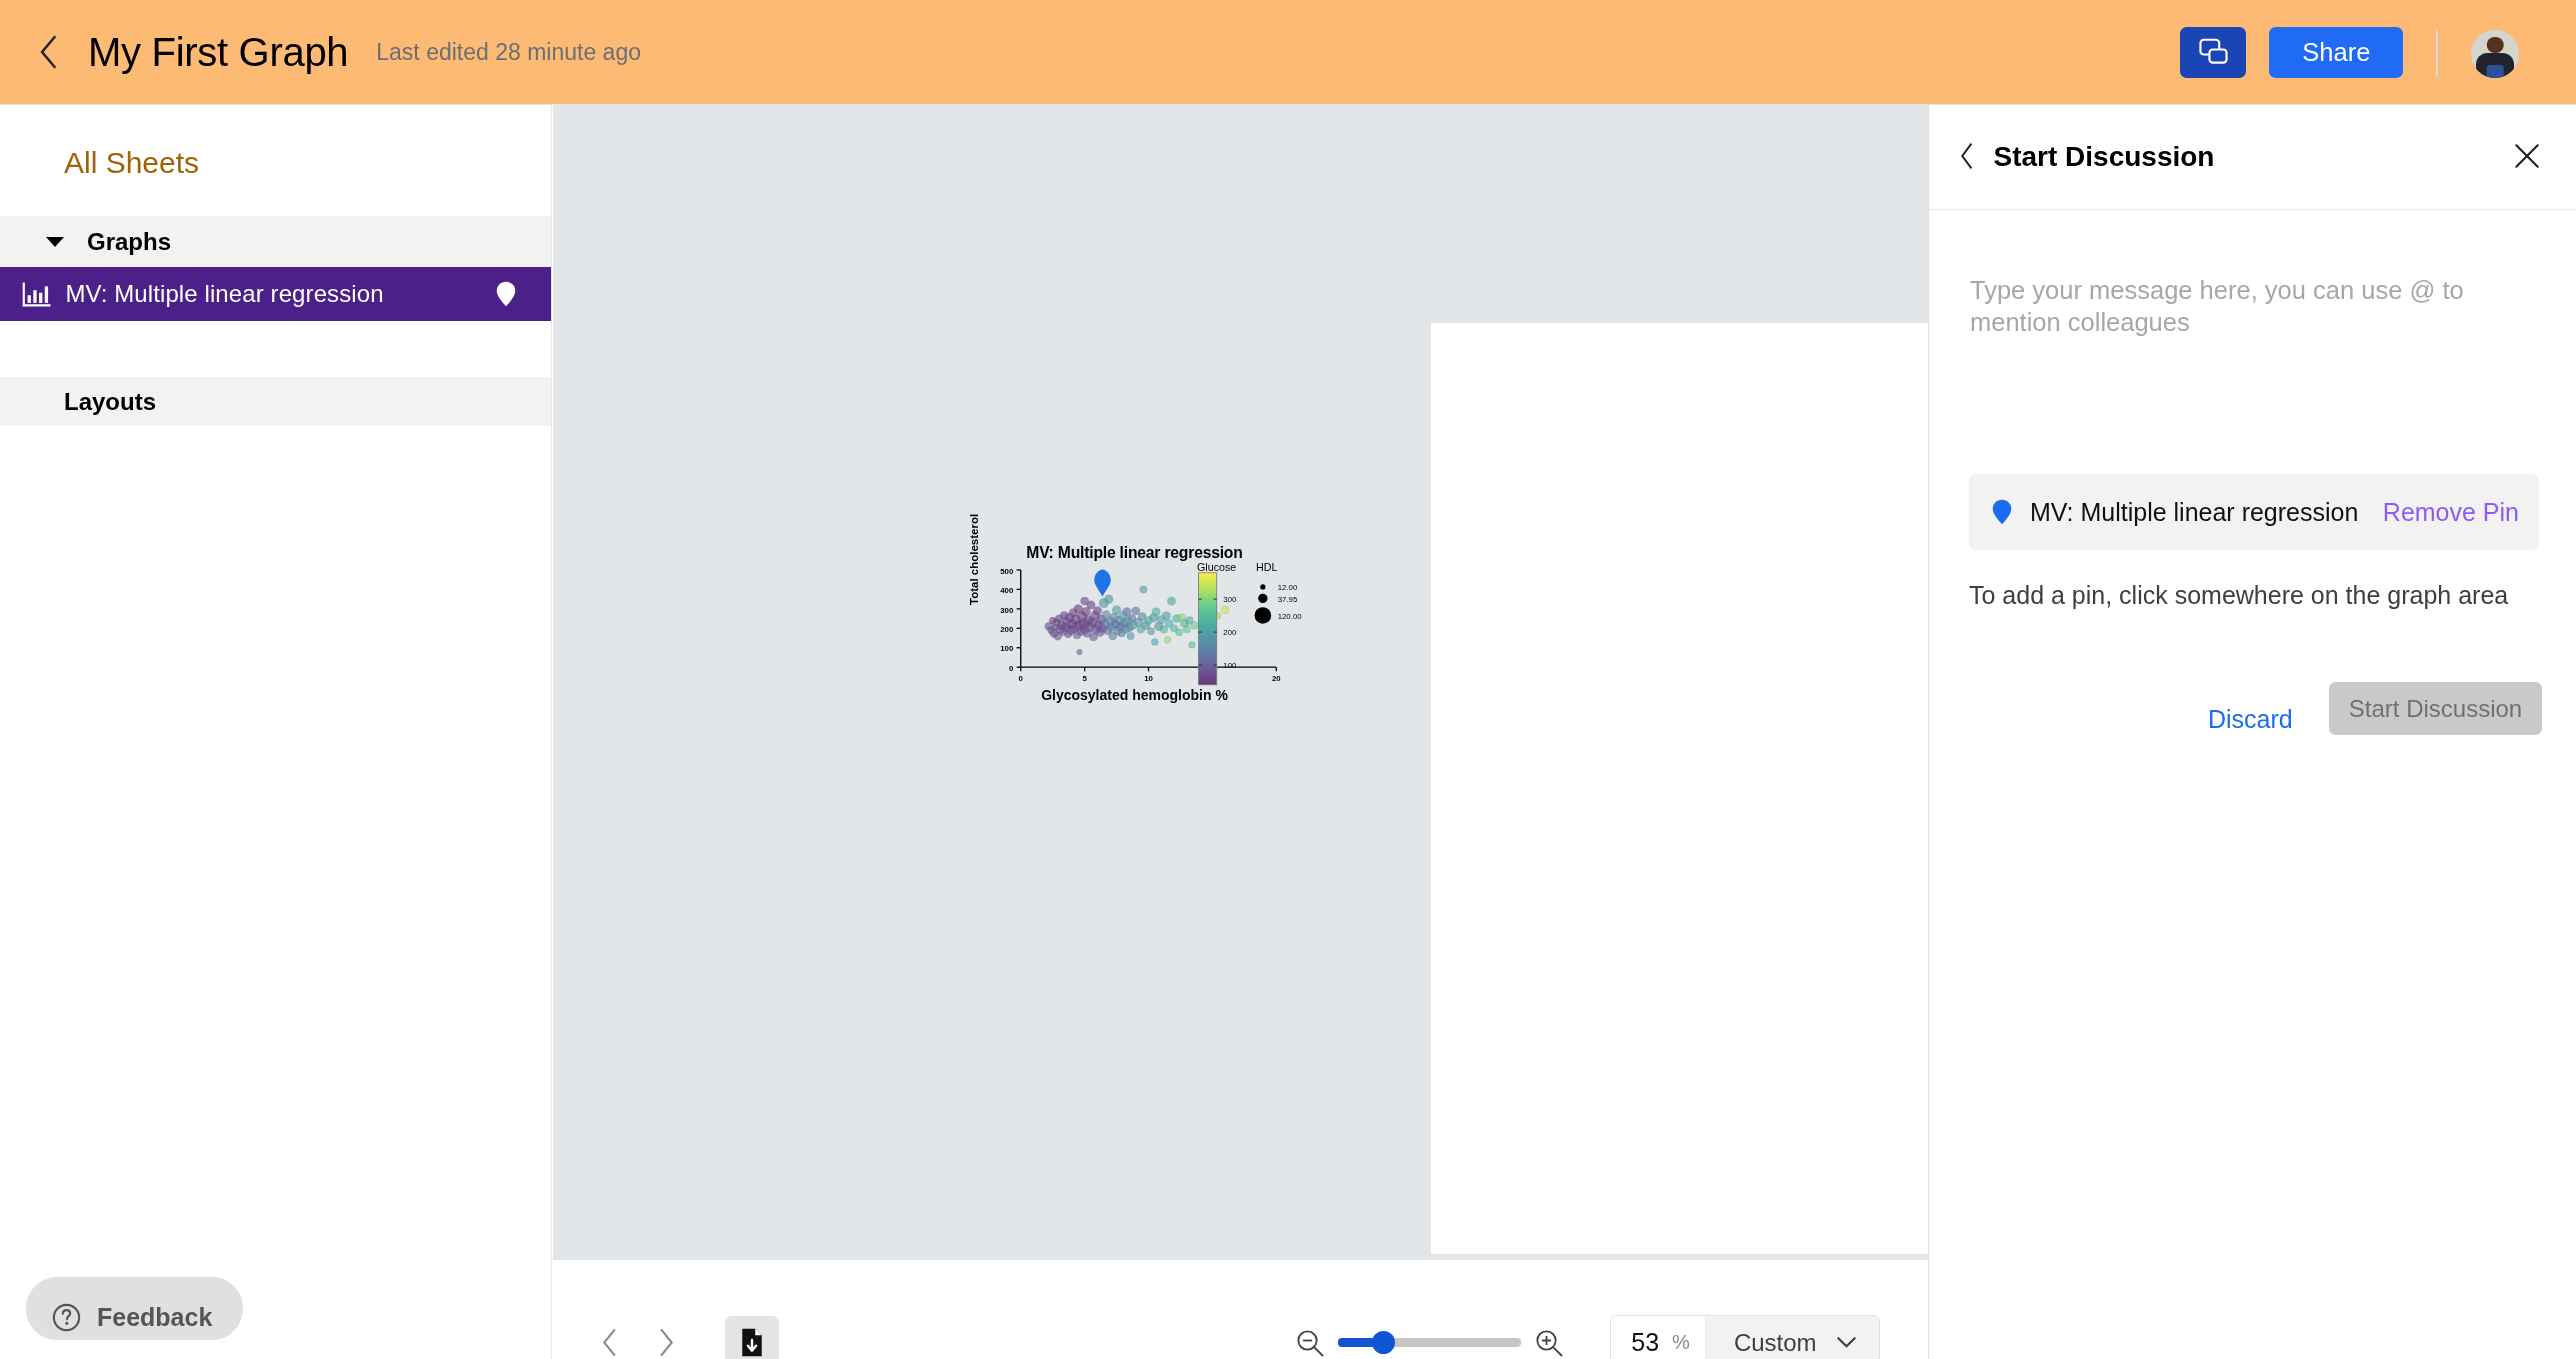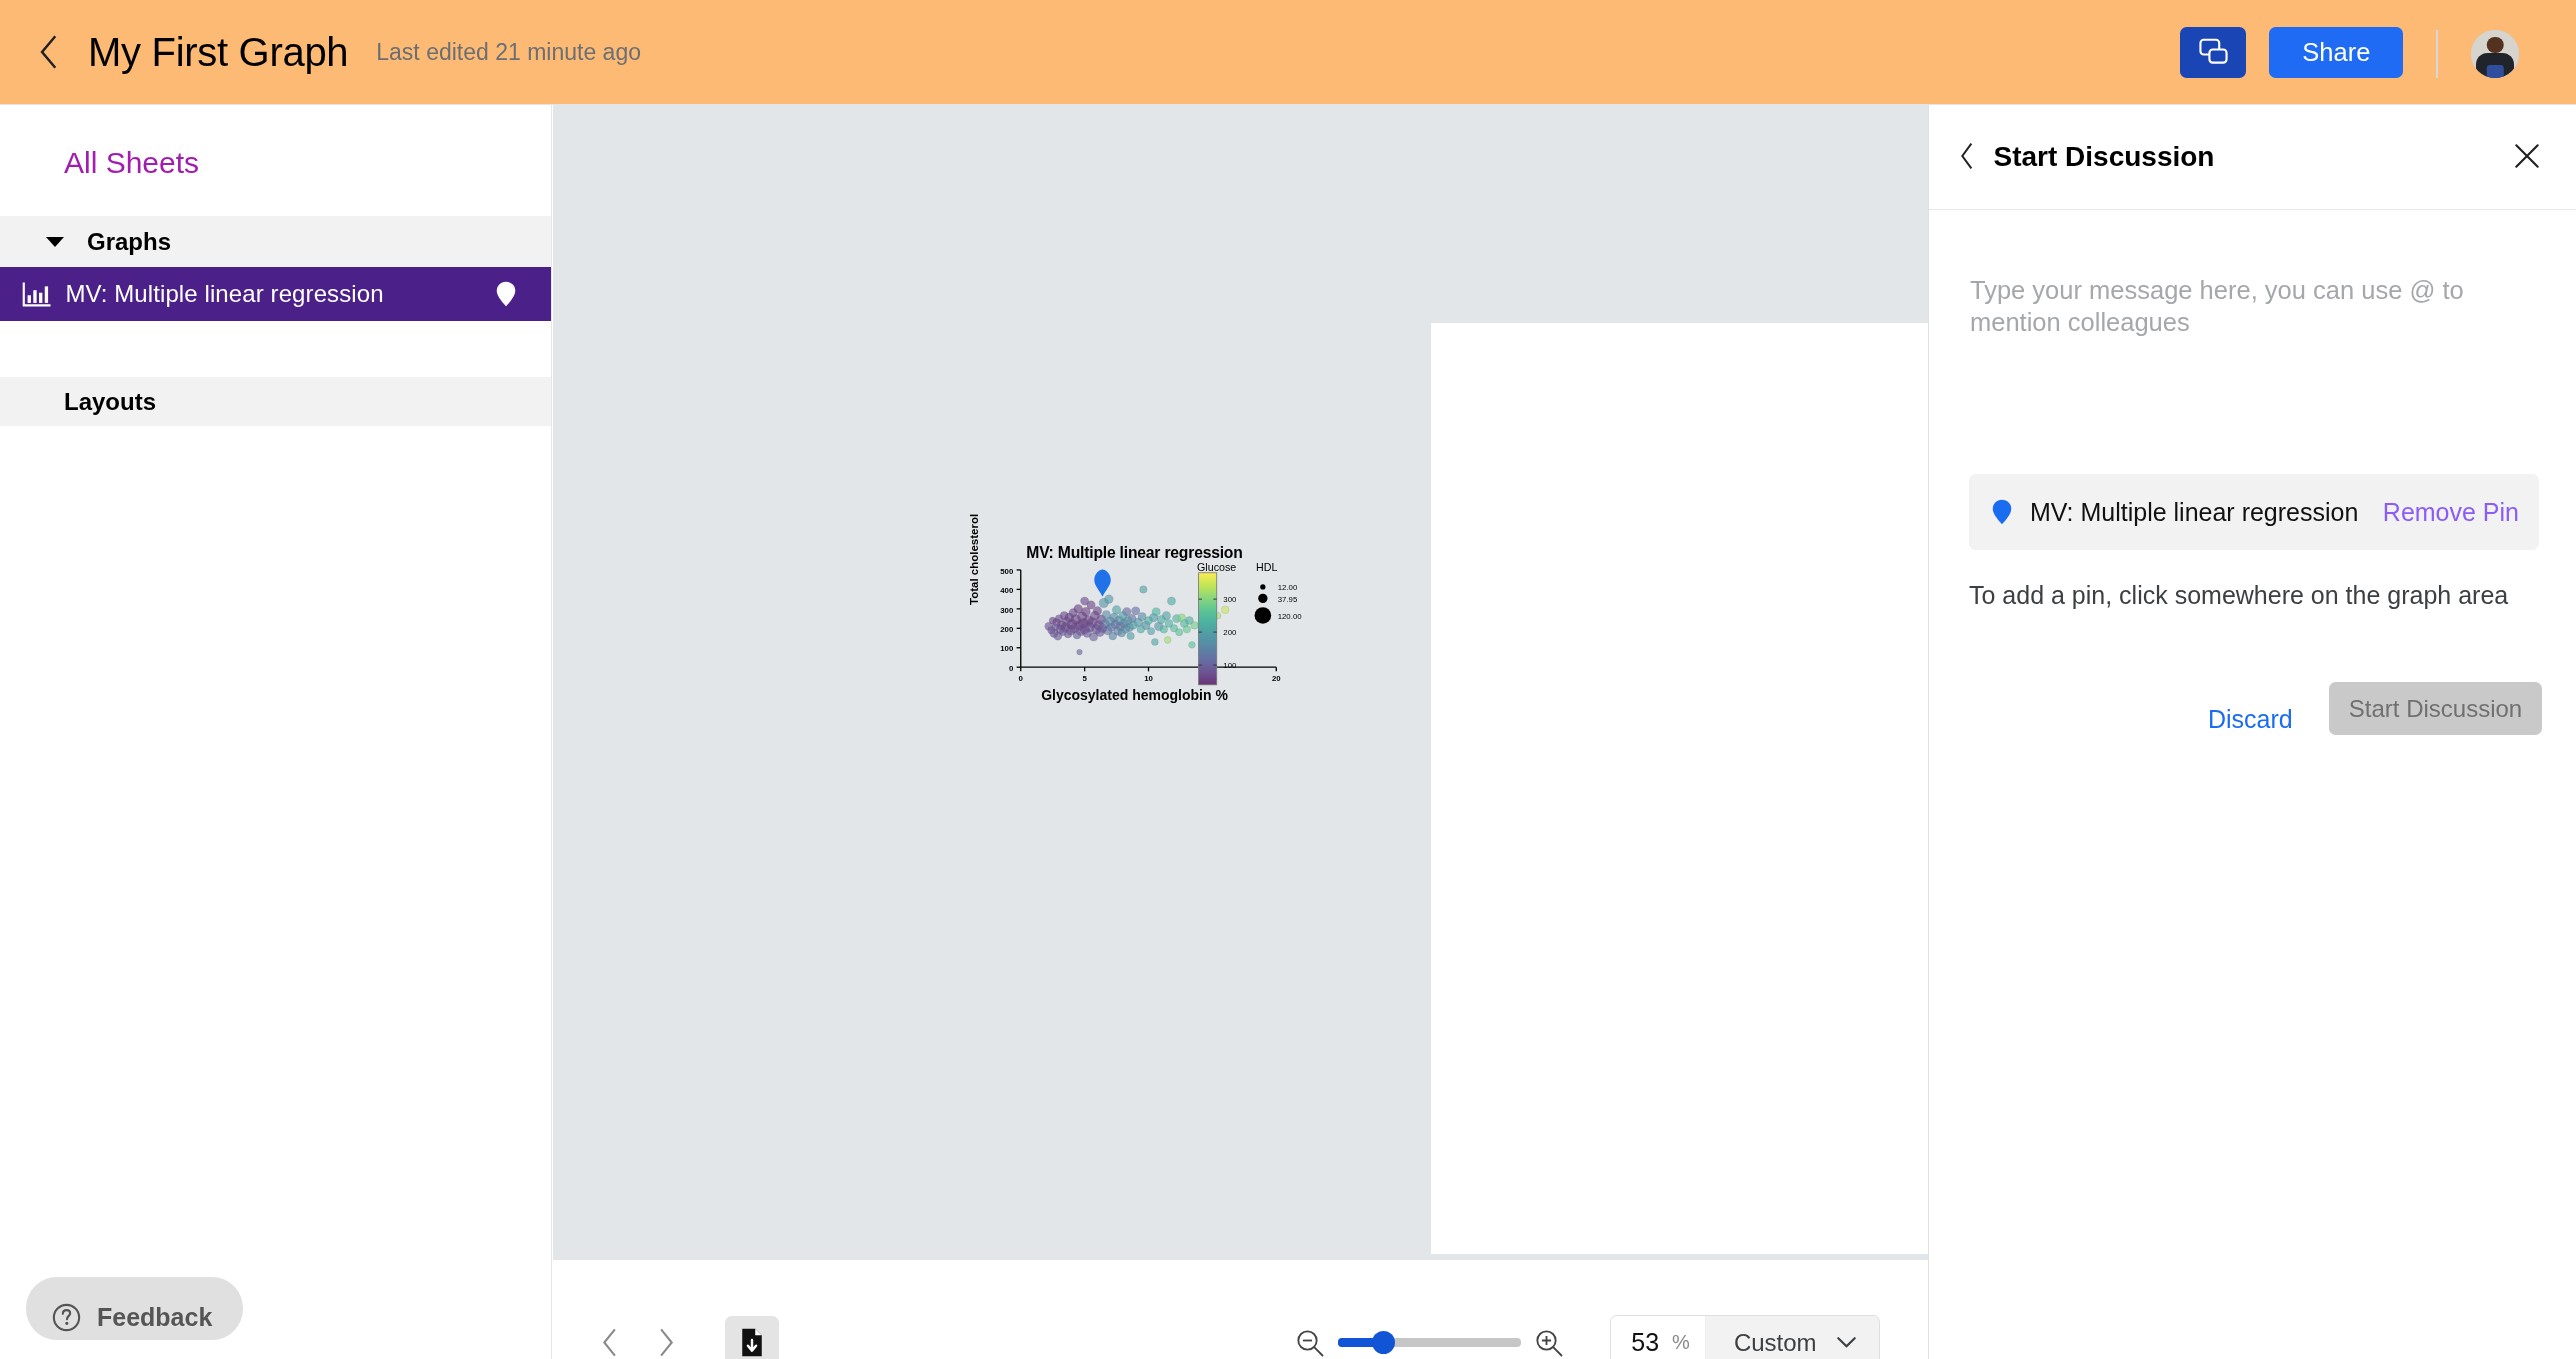--- a/index.html
+++ b/index.html
@@ -58,21 +58,21 @@
     position:absolute; left:50%; bottom:0; transform:translateX(-50%);
     width:16.5px; height:13px; background:#2f4f9e; border-radius:3.3px 3.3px 0 0;
   }
 
   
   .sidebar {
     position: absolute; left: 0; top: 105px; width: 552px; height: 1254px;
     background: #fff; border-right: 0.8px solid #e6e6e6;
   }
   .all-sheets {
-    font-size: 30px; color: #a21caf; padding: 41px 0 0 64px; font-weight: 400;
+    font-size: 30px; color: #a16207; padding: 41px 0 0 64px; font-weight: 400;
   }
   .group-header {
     height: 51px; background: #f2f2f2; display: flex; align-items: center;
     padding-left: 46px; margin-top: 36px; cursor: pointer;
   }
   .tri {
     width: 0; height: 0; border-left: 9px solid transparent;
     border-right: 9px solid transparent; border-top: 10px solid #000;
     margin-right: 23px;
   }
@@ -221,21 +221,21 @@
 
 <div id="app">
 
   <div class="topbar">
     <div class="back-btn">
       <svg width="25" height="38" viewBox="0 0 30 46">
         <path d="M22 4 L6 23 L22 42" fill="none" stroke="currentColor" stroke-width="3"></path>
       </svg>
     </div>
     <div class="doc-title">My First Graph</div>
-    <div class="doc-sub">Last edited 21 minute ago</div>
+    <div class="doc-sub">Last edited 28 minute ago</div>
     <div class="topbar-right">
       <div class="icon-btn-chat">
         <svg width="31" height="30" viewBox="0 0 38 36">
           <rect x="3" y="3" width="23" height="18" rx="4" fill="none" stroke="#fff" stroke-width="2.6"></rect>
           <rect x="14" y="15" width="21" height="16" rx="4" fill="#1a46b5" stroke="#fff" stroke-width="2.6"></rect>
         </svg>
       </div>
       <div class="share-btn">Share</div>
       <div class="vdivider"></div>
       <div class="avatar">

